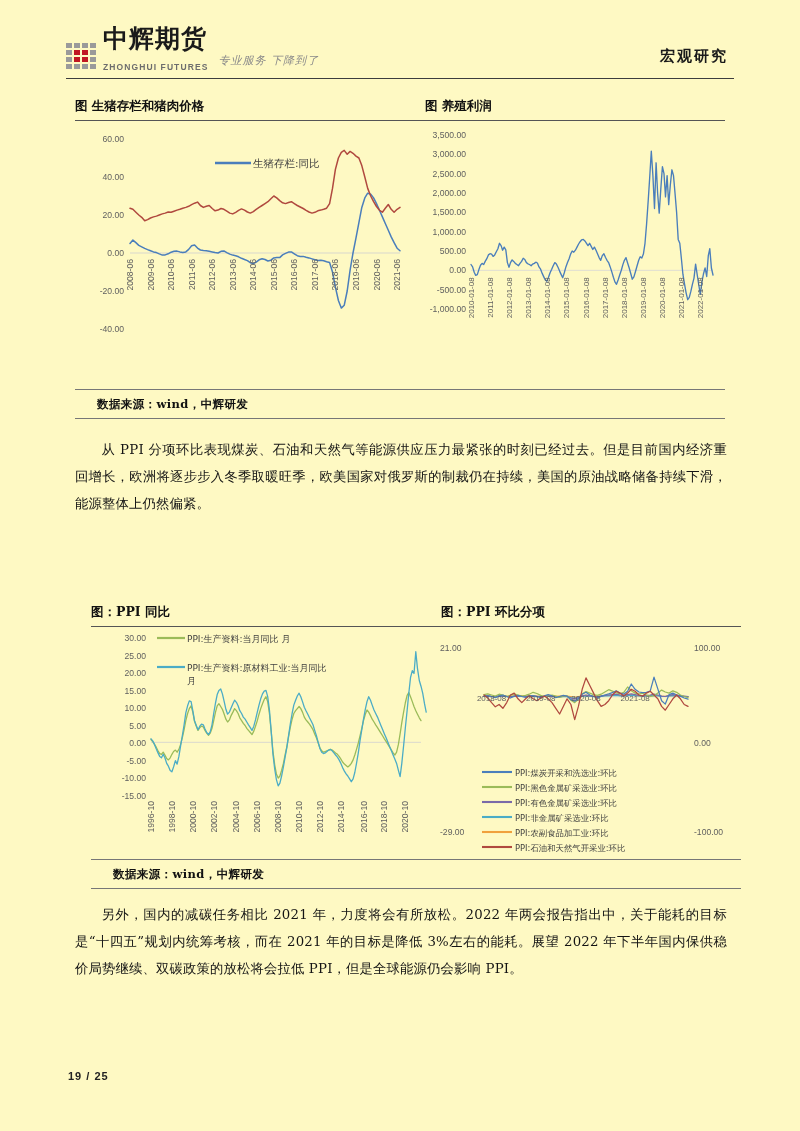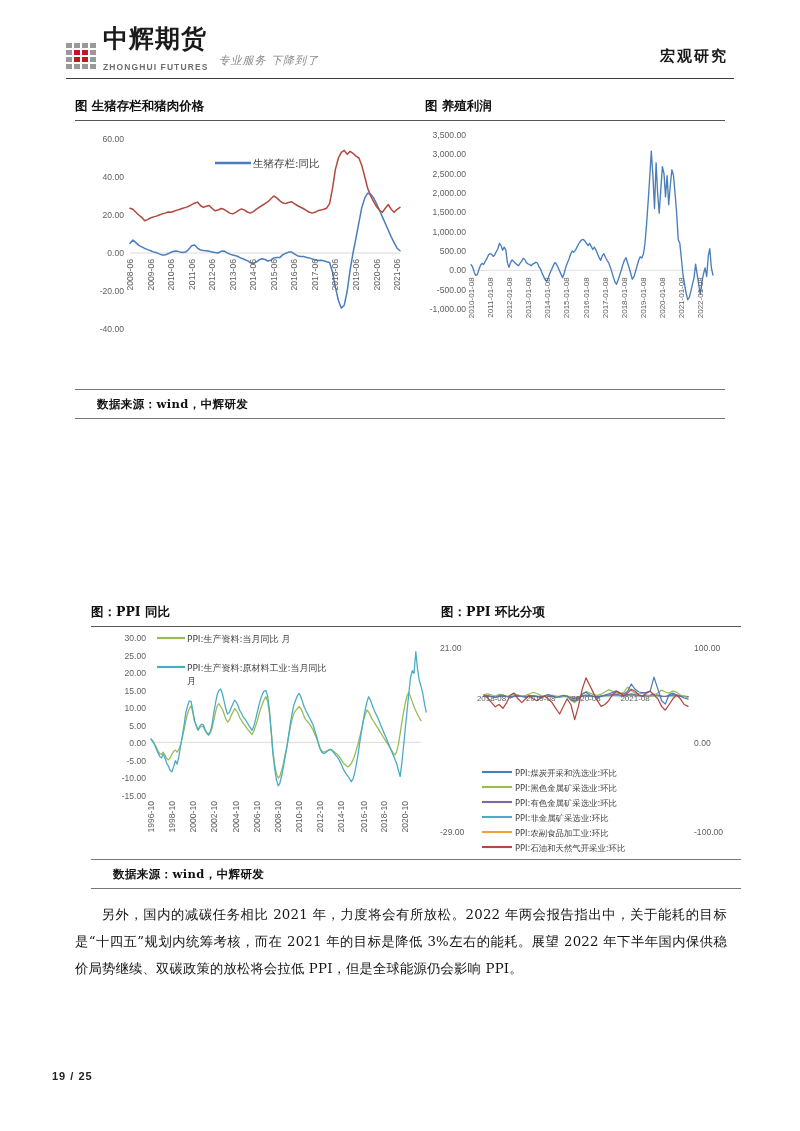--- a/index.html
+++ b/index.html
@@ -1,18 +1,18 @@
 <!DOCTYPE html>
 <html><head>
 <meta charset="utf-8">
 <style>
   html,body{margin:0;padding:0;background:#8a8a8a;}
   body{font-family:"Liberation Serif","DejaVu Serif",serif;}
   .page{
-    position:relative;width:800px;height:1131px;background:#ffffff;
+    position:relative;width:800px;height:1131px;background:#fef9c3;
     margin:0 auto;overflow:hidden;
   }
   
   .header{position:absolute;left:66px;top:26px;width:668px;height:52px;}
   .logo-wrap{position:absolute;left:0;top:0;display:flex;align-items:flex-end;}
   .logo-dots{display:grid;grid-template-columns:repeat(4,6px);grid-template-rows:repeat(4,5px);
     gap:2px 2px;margin-right:7px;margin-bottom:3px;}
   .logo-dots i{display:block;width:6px;height:5px;background:#9a9a9a;}
   .logo-dots i.r{background:#c01722;}
   .logo-cn{font-family:"DejaVu Sans","Liberation Sans",sans-serif;font-weight:bold;
@@ -41,21 +41,21 @@
   .src{font-family:"DejaVu Serif","Liberation Serif",serif;font-weight:bold;
     font-size:11.5px;color:#111;padding:7px 0 6px 22px;letter-spacing:0.4px;}
 
   
   .para{position:absolute;left:75px;width:652px;
     font-family:"DejaVu Serif","Liberation Serif",serif;font-size:13.3px;color:#141414;
     line-height:27px;text-align:justify;text-justify:inter-ideograph;letter-spacing:0.2px;}
   .para p{margin:0;text-indent:2em;}
 
   
-  .footer{position:absolute;left:52px;top:1070px;
+  .footer{position:absolute;left:68px;top:1070px;
     font-family:"Liberation Sans",sans-serif;font-weight:bold;font-size:11px;color:#222;
     letter-spacing:1px;}
 
   
   .axis-lab{font-family:"Liberation Sans",sans-serif;font-size:8.6px;fill:#5f5f5f;}
   .axis-lab-sm{font-family:"Liberation Sans",sans-serif;font-size:8px;fill:#5f5f5f;}
   .xtick{font-family:"Liberation Sans",sans-serif;font-size:8.6px;fill:#5f5f5f;}
   .leg-txt{font-family:"DejaVu Sans","Liberation Sans",sans-serif;font-size:9px;fill:#3f3f3f;}
   .leg-txt-b{font-family:"DejaVu Sans","Liberation Sans",sans-serif;font-size:10.5px;fill:#3f3f3f;}
   .leg-txt-s{font-family:"DejaVu Sans","Liberation Sans",sans-serif;font-size:8.4px;fill:#3f3f3f;}
@@ -183,20 +183,21 @@
         </svg>
       </div>
     </div>
 
     <div class="rule thin"></div>
     <div class="src">数据来源：wind，中辉研发</div>
     <div class="rule thin"></div>
   </div>
 
   <div class="para" style="top:436px;">
+    <p>从 PPI 分项环比表现煤炭、石油和天然气等能源供应压力最紧张的时刻已经过去。但是目前国内经济重回增长，欧洲将逐步步入冬季取暖旺季，欧美国家对俄罗斯的制裁仍在持续，美国的原油战略储备持续下滑，能源整体上仍然偏紧。</p>
   </div>
 
   <div class="fig-block" style="top:604px;margin-left:16px;">
     <div class="fig-titles">
       <div class="t1">图：PPI 同比</div>
       <div class="t2">图：PPI 环比分项</div>
     </div>
     <div class="rule"></div>
 
     <div class="charts-row">

